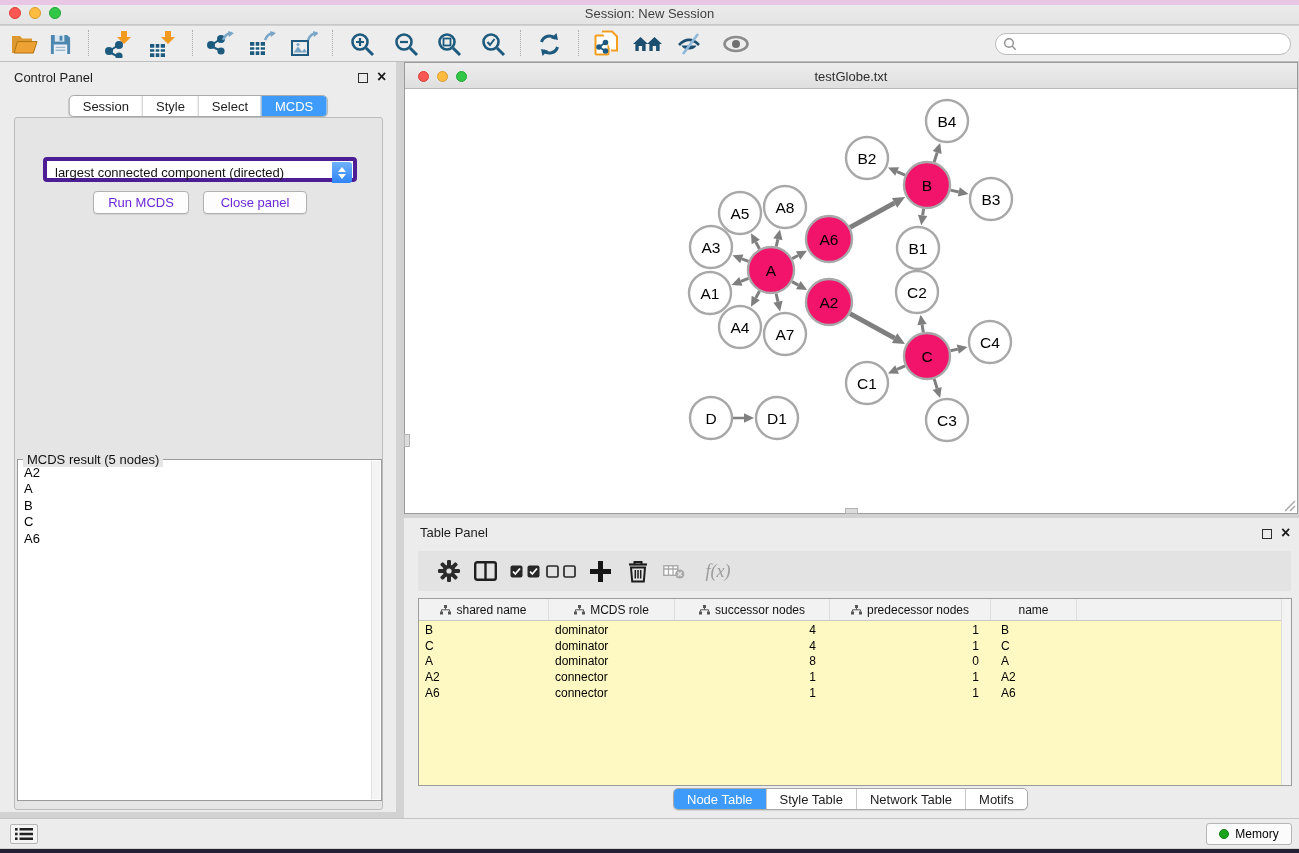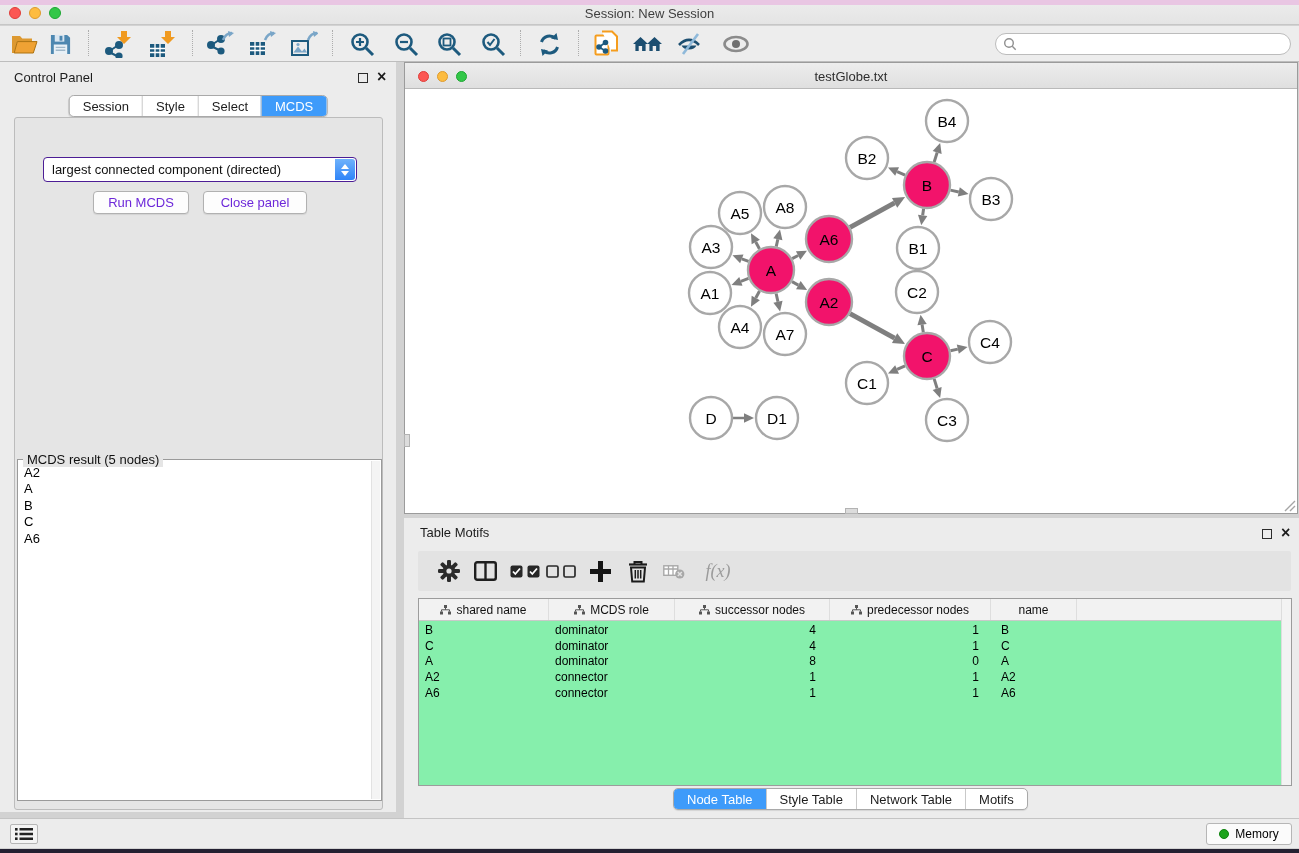--- a/index.html
+++ b/index.html
@@ -31,21 +31,21 @@
   #cp-title { left:14px; top:8px; font-size:13px; color:#1d1d1d;text-align:right; }
   .float-icon { width:10px; height:10px; border:1.6px solid #2c2c2c; display:inline-block; }
   .close-icon { font-size:16px; font-weight:bold; color:#1b1b1b; line-height:12px; }
   .segctl { display:flex; background:#fff; border:1px solid #a9a9a9; border-radius:5px; overflow:hidden; height:22px; box-shadow:0 1px 1px rgba(0,0,0,0.10); }
   .segctl .seg { padding:0 13px; font-size:13px; line-height:21px; color:#1c1c1c; border-left:1px solid #c9c9c9; white-space:nowrap; }
   .segctl .seg:first-child { border-left:none; }
   .segctl .seg.active { background:#3e9bfa; color:#fff; }
   #cp-tabs { left:50%; transform:translateX(-50%); top:33px; }
   #cp-box { left:14px; top:55px; width:369px; height:693px; background:#e5e5e5; border:1px solid #bcbcbc; border-radius:3px; }
   #opt-label { left:0; top:18px; width:100%; text-align:center; font-size:13px; color:#111; }
-  #opt-select { left:28px; top:39px; width:314px; height:25px; background:#fff; border:1px solid #4c1d95; border-radius:4px;
+  #opt-select { left:28px; top:39px; width:314px; height:25px; background:#fff; border:4px solid #4c1d95; border-radius:4px;
     font-size:13px; color:#111; line-height:23px; padding-left:8px; }
   #opt-stepper { right:1px; top:1px; width:20px; height:21px; border-radius:0 3px 3px 0;
     background:linear-gradient(#6fb2fb,#2f84f8); display:flex; flex-direction:column; align-items:center; justify-content:center; gap:2px; }
   .chv-up { width:0; height:0; border-left:4px solid transparent; border-right:4px solid transparent; border-bottom:5px solid #fff; }
   .chv-dn { width:0; height:0; border-left:4px solid transparent; border-right:4px solid transparent; border-top:5px solid #fff; }
   .pushbtn { position:absolute; height:23px; background:#fdfdfd; border:1px solid #b1b1b1; border-radius:4px;
     font-size:13px; color:#6d28d9; text-align:center; line-height:21px; box-shadow:0 1px 1px rgba(0,0,0,0.08); }
   #mcds-fieldset { left:2px; top:341px; width:365px; height:342px; border:1px solid #9a9a9a; background:#fff; }
   #mcds-legend { position:absolute; top:-8px; left:5px; background:#e5e5e5; padding:0 4px; font-size:13px; color:#111; }
   #mcds-list { position:absolute; left:1px; top:5px; right:11px; bottom:1px; overflow:hidden; }
@@ -58,21 +58,21 @@
   #nw-title { left:0; top:6px; width:100%; text-align:center; font-size:13px; color:#2e2e2e; }
   #nw-canvas { left:0; top:27px; width:892px; height:423px; background:#fff; }
   .edge-thumb { position:absolute; background:#dcdcdc; border:1px solid #b3b3b3; }
 
   
   #table-panel { left:404px; top:518px; width:895px; height:300px; background:#ececec; }
   #tp-title { left:16px; top:7px; font-size:13px; color:#1d1d1d; }
   #tp-toolbar { left:14px; top:33px; width:873px; height:40px; background:#e3e3e3; border-radius:2px; }
   .tpi { position:absolute; top:8px; width:32px; height:24px; display:flex; align-items:center; justify-content:center; }
   #fx-label { font-family:"Liberation Serif", serif; font-style:italic; font-size:18px; color:#9b9b9b; }
-  #tp-table { left:14px; top:80px; width:874px; height:188px; background:#86efac; border:1px solid #9c9c9c; overflow:hidden; }
+  #tp-table { left:14px; top:80px; width:874px; height:188px; background:#fef9c3; border:1px solid #9c9c9c; overflow:hidden; }
   #tp-header { position:absolute; left:0; top:0; right:10px; height:22px; background:#f2f2f2; border-bottom:1px solid #c9c9c9; display:flex; }
   .hcell { display:flex; align-items:center; justify-content:center; gap:5px; font-size:12px; color:#111; border-right:1px solid #dedede; height:100%; }
   #tp-rows { position:absolute; left:0; top:23px; right:10px; }
   .trow { display:flex; height:15.8px; align-items:center; font-size:12px; color:#000; }
   .tcell { overflow:hidden; white-space:nowrap; }
   #tp-scroll { position:absolute; right:0; top:0; bottom:0; width:10px; background:#f3f3f3; border-left:1px solid #ddd; }
   #tp-tabs { left:269px; top:270px; }
 
   
   #statusbar { left:0; top:818px; width:1299px; height:30px; background:#ececec; border-top:1px solid #c4c4c4; }
@@ -369,21 +369,21 @@
       </svg>
     <span class="edge-thumb" style="left:-1px; top:344px; width:6px; height:13px;"></span>
     <span class="edge-thumb" style="left:440px; bottom:-1px; width:13px; height:6px;"></span>
     <svg class="abs" style="right:1px; bottom:1px;" width="14" height="14" viewBox="0 0 14 14">
         <path d="M13 3L3 13M13 8L8 13M13 13h0" stroke="#a5a5a5" stroke-width="1.4"></path>
       </svg>
   </div>
 </div>
 
 <div id="table-panel" class="abs">
-  <div id="tp-title" class="abs">Table Motifs</div>
+  <div id="tp-title" class="abs">Table Panel</div>
   <span class="abs float-icon" style="left:858px; top:11px;"></span>
   <span class="abs close-icon" style="left:877px; top:9px;">×</span>
 
   <div id="tp-toolbar" class="abs">
     <span class="tpi" style="left:15px">
       <svg width="22" height="22" viewBox="0 0 22 22">
           <g fill="#2b2b2b">
             <rect x="9" y="0" width="4" height="22" rx="1.3"></rect>
             <rect x="9" y="0" width="4" height="22" rx="1.3" transform="rotate(45 11 11)"></rect>
             <rect x="9" y="0" width="4" height="22" rx="1.3" transform="rotate(90 11 11)"></rect>

